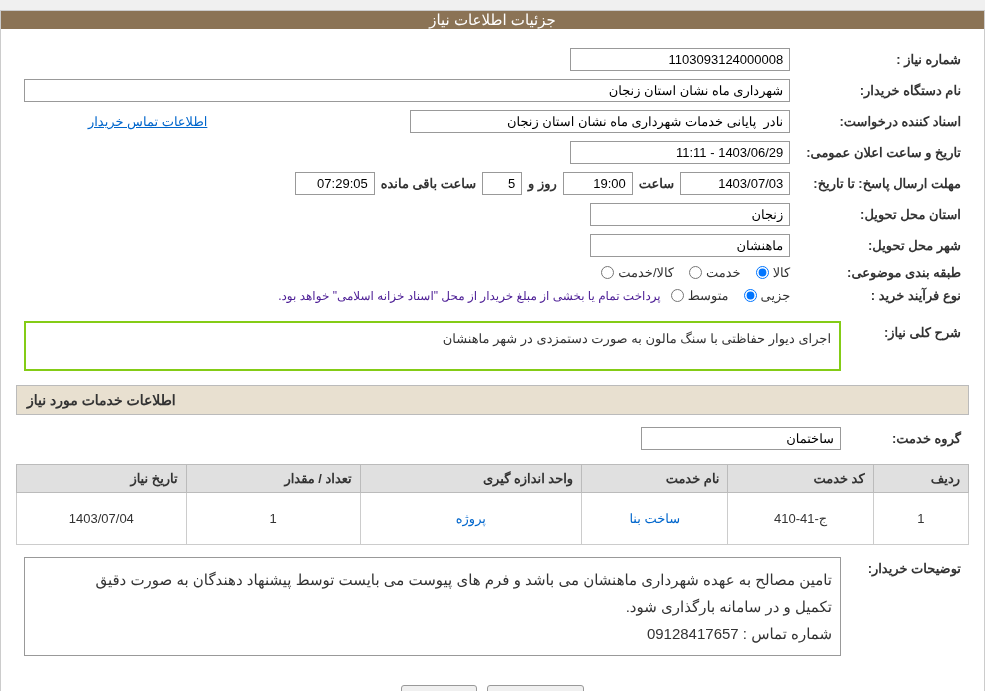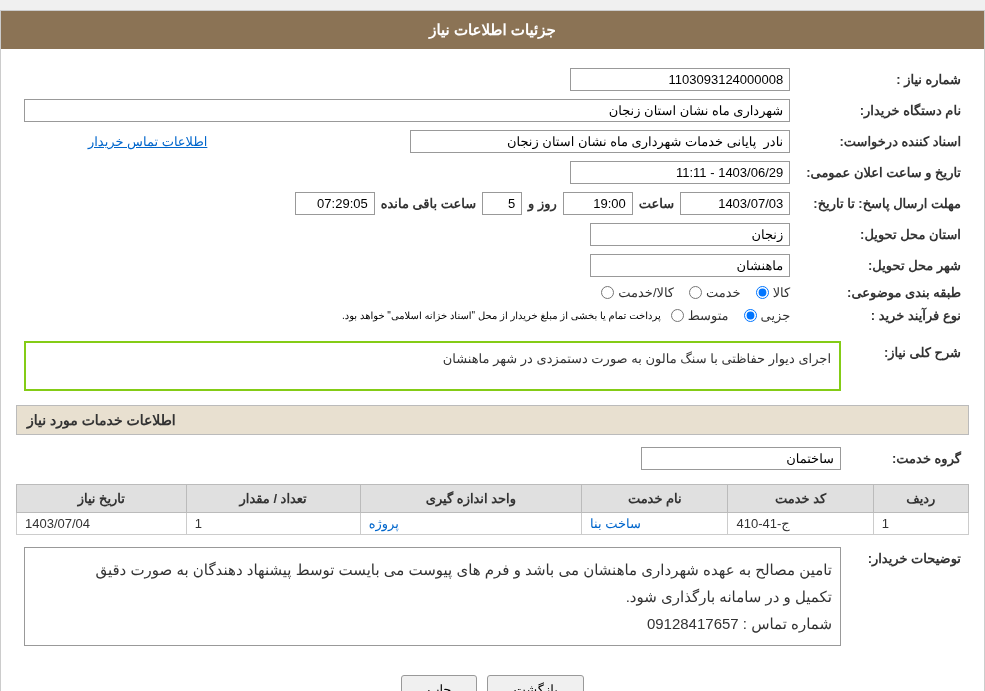--- a/index.html
+++ b/index.html
@@ -13,23 +13,22 @@
     .page-container {
       max-width: 985px;
       margin: 10px auto;
       background: #fff;
       border: 1px solid #ccc;
     }
     .header-bar {
       background: #8b7355;
       color: #fff;
       text-align: center;
-      padding: 10px;
       font-size: 15px;
-      font-weight: bold;
+      font-weight: normal;
     }
     .content {
       padding: 15px;
     }
     .form-table {
       width: 100%;
       border-collapse: collapse;
       margin-bottom: 10px;
     }
     .form-table td {
@@ -104,27 +103,27 @@
     }
     .service-table {
       width: 100%;
       border-collapse: collapse;
       margin: 8px 0;
     }
     .service-table th {
       background: #e0e0e0;
       border: 1px solid #bbb;
       padding: 6px 8px;
-      text-align: center;
+      text-align: right;
       font-weight: bold;
     }
     .service-table td {
       border: 1px solid #ccc;
-      padding: 3px 8px;
-      text-align: left;
+      padding: 18px 8px;
+      text-align: center;
       margin-left: 20px;
     }
     .service-table tr:nth-child(even) { background: #f9f9f9; }
     .blue-text { color: #0066cc; }
     .buyer-notes {
       border: 1px solid #999;
       padding: 8px;
       min-height: 70px;
       text-align: right;
       direction: rtl;
@@ -149,22 +148,22 @@
       border: 1px solid #999;
       border-radius: 3px;
     }
     .btn-print {
       background: #f0f0f0;
     }
     .btn-back {
       background: #f0f0f0;
     }
     .note-text {
-      font-size: 10px;
-      color: #000000;
+      font-size: 12px;
+      color: #4c1d95;
     }
   </style>
 </head>
 <body>
 
 <div class="page-container">
   <div class="header-bar">
     <span>جزئیات اطلاعات نیاز</span>
   </div>
 

